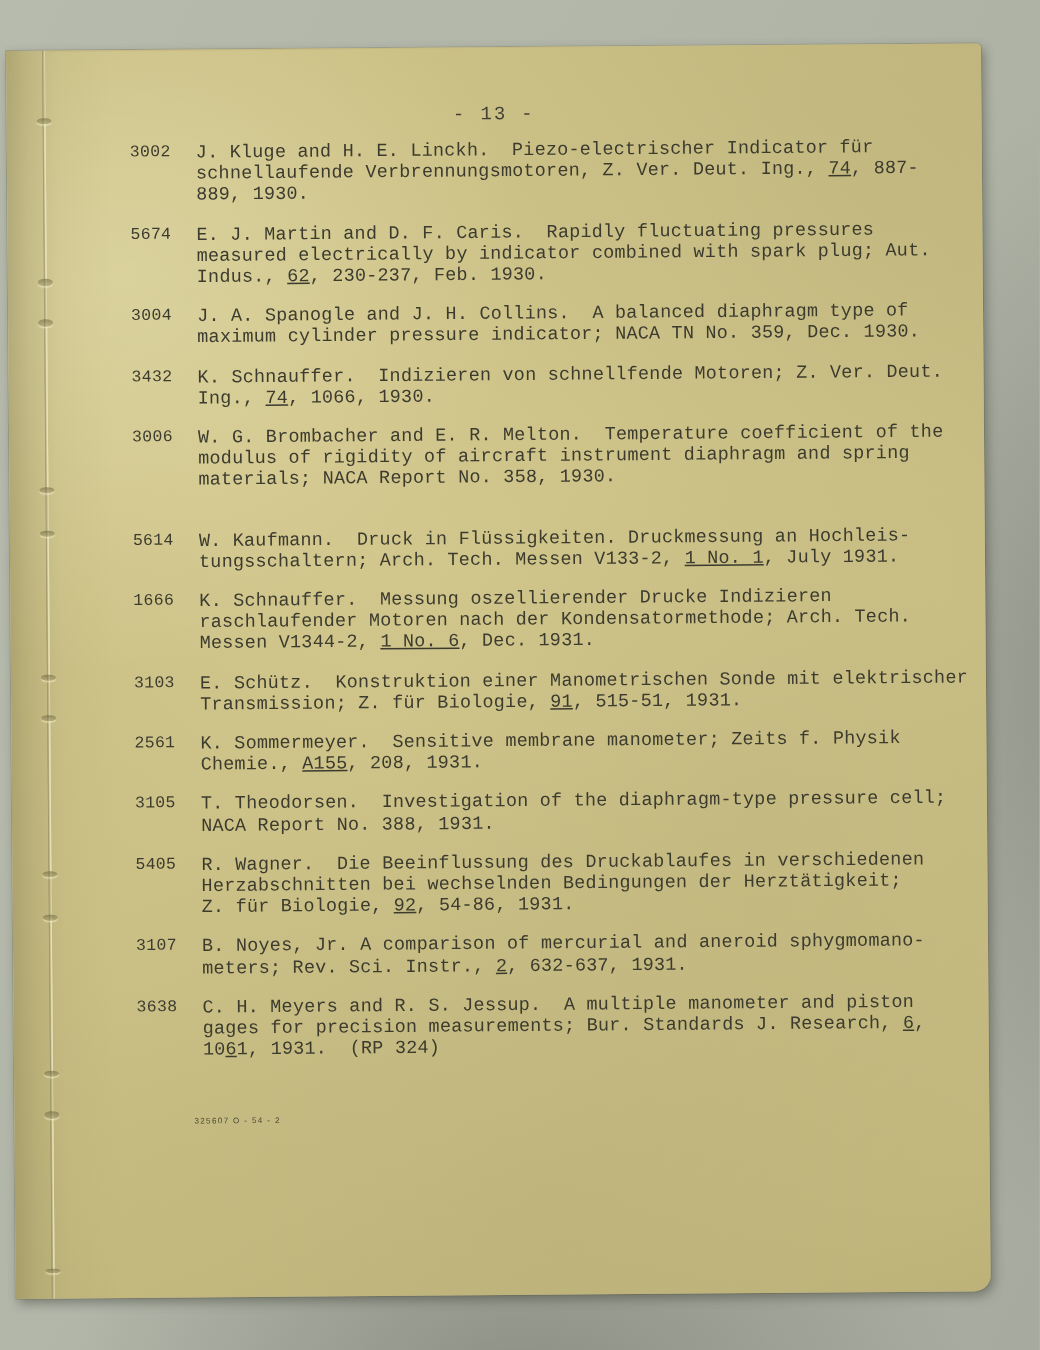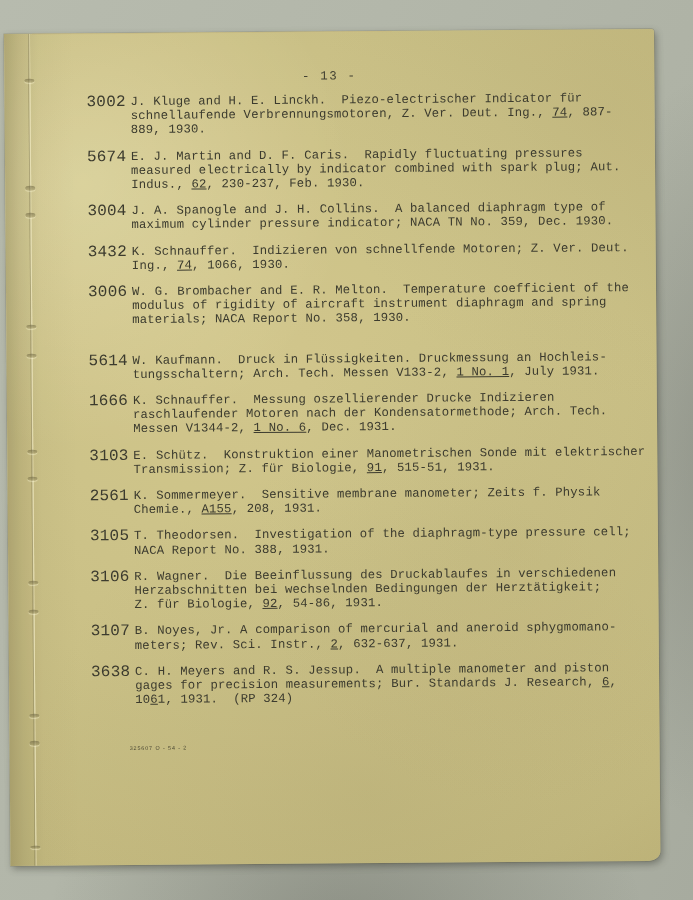--- a/index.html
+++ b/index.html
@@ -129,21 +129,21 @@
   }
   .entry {
     display: flex;
     align-items: flex-start;
     margin-bottom: 12px;
   }
   .entry.gap-before { margin-top: 26px; }
   .entry-number {
     flex: 0 0 auto;
     width: 44px;
-    font-size: 16px;
+    font-size: 11px;
     line-height: 14.2px;
     color: #35342a;
     letter-spacing: 0.2px;
     white-space: nowrap;
   }
   .entry-body {
     flex: 1 1 auto;
     font-size: 12.3px;
     line-height: 14.2px;
     color: #35342a;
@@ -220,21 +220,21 @@
         </div>
         <div class="entry">
           <div class="entry-number">2561</div>
           <div class="entry-body"><div class="entry-line">K. Sommermeyer.  Sensitive membrane manometer; Zeits f. Physik</div><div class="entry-line">Chemie., <u>A155</u>, 208, 1931.</div></div>
         </div>
         <div class="entry">
           <div class="entry-number">3105</div>
           <div class="entry-body"><div class="entry-line">T. Theodorsen.  Investigation of the diaphragm-type pressure cell;</div><div class="entry-line">NACA Report No. 388, 1931.</div></div>
         </div>
         <div class="entry">
-          <div class="entry-number">3106</div>
+          <div class="entry-number">5405</div>
           <div class="entry-body"><div class="entry-line">R. Wagner.  Die Beeinflussung des Druckablaufes in verschiedenen</div><div class="entry-line">Herzabschnitten bei wechselnden Bedingungen der Herztätigkeit;</div><div class="entry-line">Z. für Biologie, <u>92</u>, 54-86, 1931.</div></div>
         </div>
         <div class="entry">
           <div class="entry-number">3107</div>
           <div class="entry-body"><div class="entry-line">B. Noyes, Jr. A comparison of mercurial and aneroid sphygmomano-</div><div class="entry-line">meters; Rev. Sci. Instr., <u>2</u>, 632-637, 1931.</div></div>
         </div>
         <div class="entry">
           <div class="entry-number">3638</div>
           <div class="entry-body"><div class="entry-line">C. H. Meyers and R. S. Jessup.  A multiple manometer and piston</div><div class="entry-line">gages for precision measurements; Bur. Standards J. Research, <u>6</u>,</div><div class="entry-line">10<u>6</u>1, 1931.  (RP 324)</div></div>
         </div>

